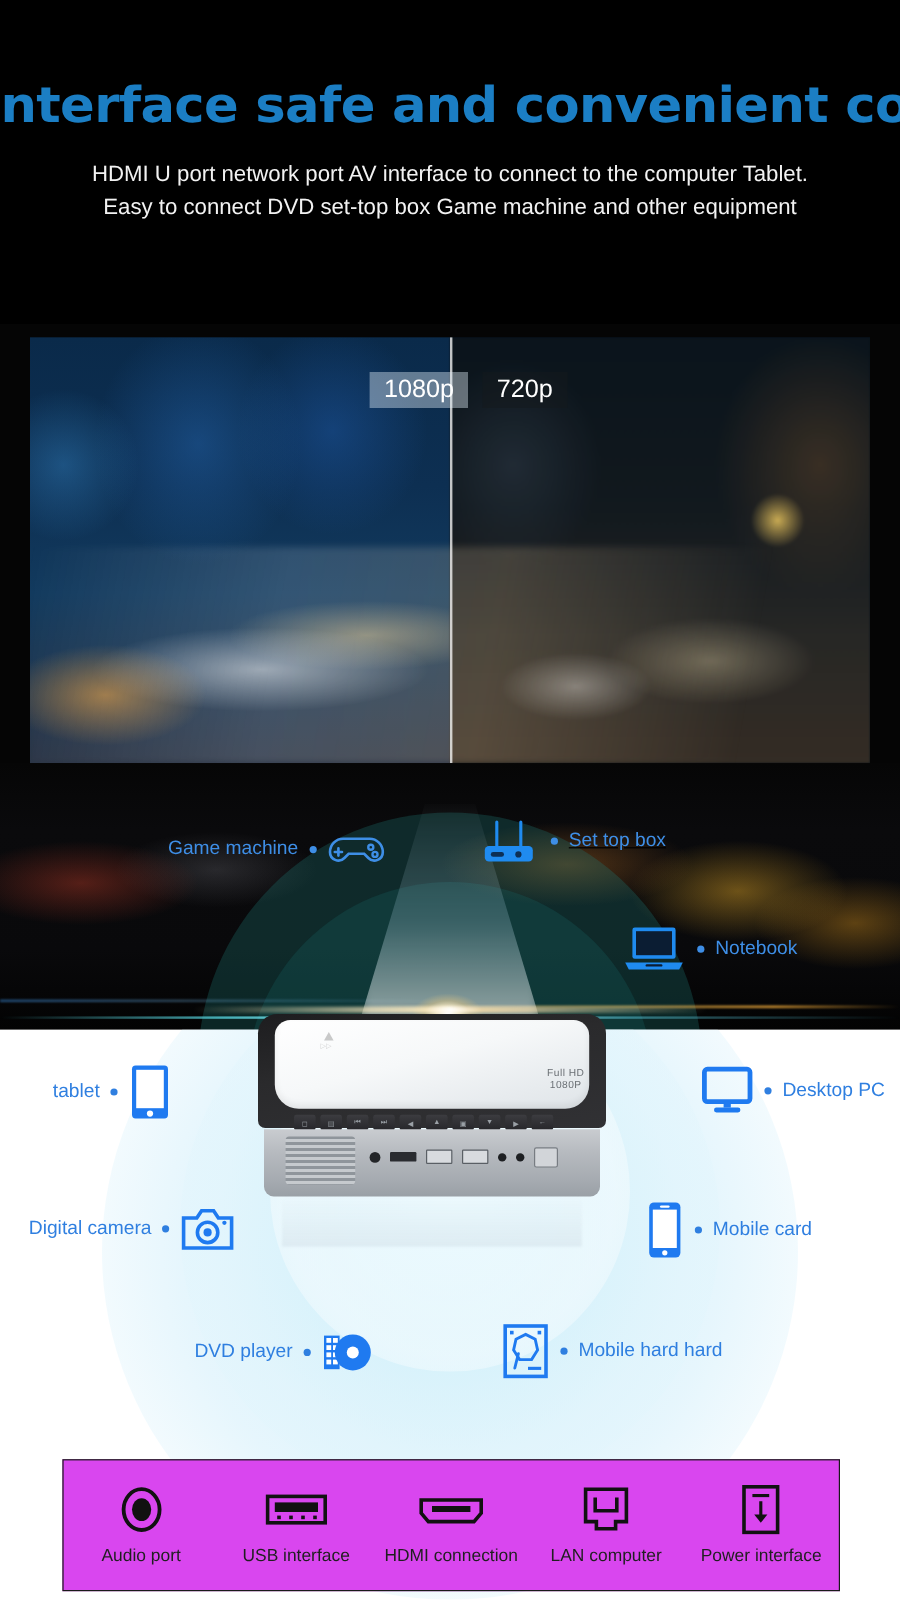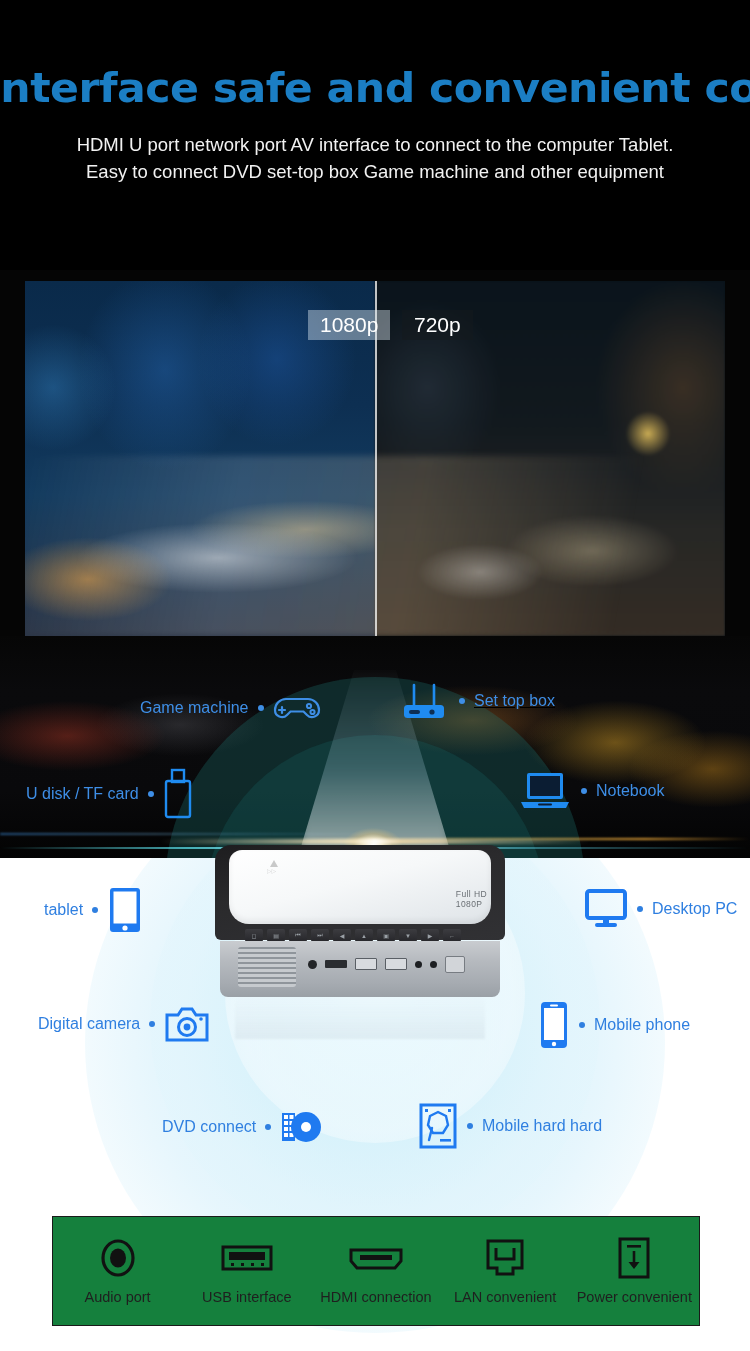--- a/index.html
+++ b/index.html
@@ -96,21 +96,21 @@
   
   .projector{position:absolute;left:215px;top:845px;width:290px;height:170px;}
   .pj-top{position:absolute;left:0;top:0;width:290px;height:95px;
     background:linear-gradient(170deg,#1d1d1f 0%, #2a2a2c 40%, #313134 100%);
     border-radius:16px 16px 6px 6px;}
   .pj-plate{position:absolute;left:14px;top:5px;width:262px;height:74px;
     background:linear-gradient(165deg,#ffffff 0%, #f6f8f9 45%, #e7ebee 80%, #dfe4e8 100%);
     border-radius:13px 13px 20px 20px;
     box-shadow:inset 0 -3px 6px rgba(0,0,0,.07);}
   .pj-logo{position:absolute;left:50px;top:12px;width:34px;height:18px;opacity:.30;}
-  .pj-fullhd{position:absolute;right:18px;top:44px;color:#6a6f74;font-size:8.5px;line-height:10px;letter-spacing:.4px;text-align:left;font-family:"Liberation Sans",sans-serif;}
+  .pj-fullhd{position:absolute;right:18px;top:44px;color:#6a6f74;font-size:8.5px;line-height:10px;letter-spacing:.4px;text-align:center;font-family:"Liberation Sans",sans-serif;}
   .pj-btnrow{position:absolute;left:30px;top:83px;width:230px;height:15px;display:flex;gap:4px;align-items:center;}
   .pj-btn{width:18px;height:13px;background:linear-gradient(180deg,#3c3c40,#26262a);border-radius:2px;display:flex;align-items:center;justify-content:center;color:#9aa0a6;font-size:6px;}
   .pj-body{position:absolute;left:5px;top:96px;width:280px;height:56px;
     background:linear-gradient(180deg,#c9ccd0 0%,#b6babf 35%,#a6abb1 75%,#9aa0a6 100%);
     border-radius:0 0 8px 8px;}
   .pj-vent{position:absolute;left:18px;top:6px;width:58px;height:40px;
     background:repeating-linear-gradient(180deg,#8f959b 0px,#8f959b 2px,#c6cace 2px,#c6cace 5px);
     border-radius:3px;}
   .pj-ports{position:absolute;left:88px;top:10px;width:170px;height:26px;display:flex;align-items:center;gap:8px;}
   .port{background:#2a2c30;border-radius:1px;}
@@ -127,21 +127,21 @@
   .lbl{position:absolute;display:flex;align-items:center;gap:9px;white-space:nowrap;text-align:right;}
   .lbl .txt{font-size:16px;font-weight:400;}
   .lbl .dot{width:6px;height:6px;border-radius:50%;flex:none;}
   .dark-lbl .txt{color:#3e8ee6;}
   .dark-lbl .dot{background:#3e8ee6;}
   .light-lbl .txt{color:#2f7fe0;}
   .light-lbl .dot{background:#2f7fe0;}
   .ic{flex:none;display:block;}
 
   
-  .portpanel{position:absolute;left:52px;top:1216px;width:646px;height:108px;border:1.6px solid #1a1a1a;background:#15803d;
+  .portpanel{position:absolute;left:52px;top:1216px;width:646px;height:108px;border:1.6px solid #1a1a1a;background:#d946ef;
     display:flex;align-items:center;justify-content:space-around;}
   .port-item{display:flex;flex-direction:column;align-items:center;gap:10px;width:120px;}
   .port-item .pname{font-size:14.5px;color:#1f1f1f;white-space:nowrap;}
   .port-ic{height:42px;display:flex;align-items:center;justify-content:center;}
 </style>
 </head>
 <body>
 
 <div class="page">
 
@@ -235,28 +235,20 @@
     <svg class="ic" width="52" height="36" viewBox="0 0 52 36">
       <rect x="6" y="22" width="40" height="13" rx="3.5" fill="#1f8bf0"></rect>
       <rect x="11" y="27" width="11" height="4" rx="2" fill="#0d2f55"></rect>
       <circle cx="34" cy="29" r="2.6" fill="#0d2f55"></circle>
       <path d="M16 22 V2 M36 22 V2" stroke="#1f8bf0" stroke-width="2.6" stroke-linecap="round"></path>
     </svg>
     <span class="dot"></span>
     <span class="txt">Set top box</span>
   </div>
 
-  <div class="lbl dark-lbl" style="left:26px;top:768px;">
-    <span class="txt">U disk / TF card</span>
-    <span class="dot"></span>
-    <svg class="ic" width="30" height="52" viewBox="0 0 30 52">
-      <rect x="9" y="2" width="12" height="12" fill="none" stroke="#1f8bf0" stroke-width="2.4"></rect>
-      <rect x="3" y="13" width="24" height="36" rx="2" fill="none" stroke="#1f8bf0" stroke-width="2.4"></rect>
-    </svg>
-  </div>
 
   <div class="lbl light-lbl" style="left:44px;top:886px;">
     <span class="txt">tablet</span>
     <span class="dot"></span>
     <svg class="ic" width="36" height="48" viewBox="0 0 36 48">
       <rect x="3" y="2" width="30" height="44" rx="3" fill="#1f7af0"></rect>
       <rect x="6.5" y="5.5" width="23" height="32" fill="#fff"></rect>
       <circle cx="18" cy="42" r="2.6" fill="#fff"></circle>
     </svg>
   </div>
@@ -275,44 +267,44 @@
   <div class="lbl light-lbl" style="left:584px;top:888px;">
     <svg class="ic" width="44" height="42" viewBox="0 0 44 42">
       <rect x="3" y="3" width="38" height="27" rx="2.5" fill="none" stroke="#1f7af0" stroke-width="4"></rect>
       <rect x="19" y="30" width="6" height="5" fill="#1f7af0"></rect>
       <rect x="11" y="35" width="22" height="4" rx="2" fill="#1f7af0"></rect>
     </svg>
     <span class="dot"></span>
     <span class="txt">Desktop PC</span>
   </div>
 
-  <div class="lbl light-lbl" style="left:38px;top:1004px;">
+  <div class="lbl light-lbl" style="left:24px;top:1004px;">
     <span class="txt">Digital camera</span>
     <span class="dot"></span>
     <svg class="ic" width="46" height="40" viewBox="0 0 46 40">
       <path d="M3 11 H14 l4 -6 H28 l4 6 H43 V36 H3 Z" fill="none" stroke="#1f7af0" stroke-width="3"></path>
       <circle cx="23" cy="23" r="8.5" fill="none" stroke="#1f7af0" stroke-width="3"></circle>
       <circle cx="23" cy="23" r="3.4" fill="#1f7af0"></circle>
       <circle cx="37" cy="15" r="1.8" fill="#1f7af0"></circle>
     </svg>
   </div>
 
   <div class="lbl light-lbl" style="left:538px;top:1000px;">
     <svg class="ic" width="32" height="50" viewBox="0 0 32 50">
       <rect x="3" y="2" width="26" height="46" rx="4" fill="#1f7af0"></rect>
       <rect x="6" y="8" width="20" height="32" fill="#fff"></rect>
       <rect x="12" y="4.5" width="8" height="2" rx="1" fill="#fff"></rect>
       <circle cx="16" cy="44" r="2.2" fill="#fff"></circle>
     </svg>
     <span class="dot"></span>
-    <span class="txt">Mobile phone</span>
+    <span class="txt">Mobile card</span>
   </div>
 
   <div class="lbl light-lbl" style="left:162px;top:1105px;">
-    <span class="txt">DVD connect</span>
+    <span class="txt">DVD player</span>
     <span class="dot"></span>
     <svg class="ic" width="44" height="44" viewBox="0 0 44 44">
       <rect x="2" y="8" width="13" height="28" fill="#1f7af0"></rect>
       <g fill="#fff">
         <rect x="4" y="10" width="4" height="4"></rect>
           <rect x="9.5" y="10" width="4" height="4"></rect>
         <rect x="4" y="16" width="4" height="4"></rect>
           <rect x="9.5" y="16" width="4" height="4"></rect>
         <rect x="4" y="22" width="4" height="4"></rect>
           <rect x="9.5" y="22" width="4" height="4"></rect>
@@ -373,30 +365,30 @@
       <div class="pname">HDMI connection</div>
     </div>
 
     <div class="port-item">
       <div class="port-ic">
         <svg width="40" height="40" viewBox="0 0 40 40">
           <path d="M3 3 H37 V30 H28 V36 H12 V30 H3 Z" fill="none" stroke="#111" stroke-width="3"></path>
           <path d="M11 10 V21 H29 V10" fill="none" stroke="#111" stroke-width="3"></path>
         </svg>
       </div>
-      <div class="pname">LAN convenient</div>
+      <div class="pname">LAN computer</div>
     </div>
 
     <div class="port-item">
       <div class="port-ic">
         <svg width="34" height="42" viewBox="0 0 34 42">
           <rect x="3" y="2" width="28" height="38" fill="none" stroke="#111" stroke-width="3"></rect>
           <rect x="10" y="8" width="14" height="2.6" fill="#111"></rect>
           <path d="M17 14 V30" stroke="#111" stroke-width="2.6"></path>
           <path d="M11.5 25 L17 32 L22.5 25 Z" fill="#111"></path>
         </svg>
       </div>
-      <div class="pname">Power convenient</div>
+      <div class="pname">Power interface</div>
     </div>
 
   </div>
 
 </div>
 
 </body></html>

